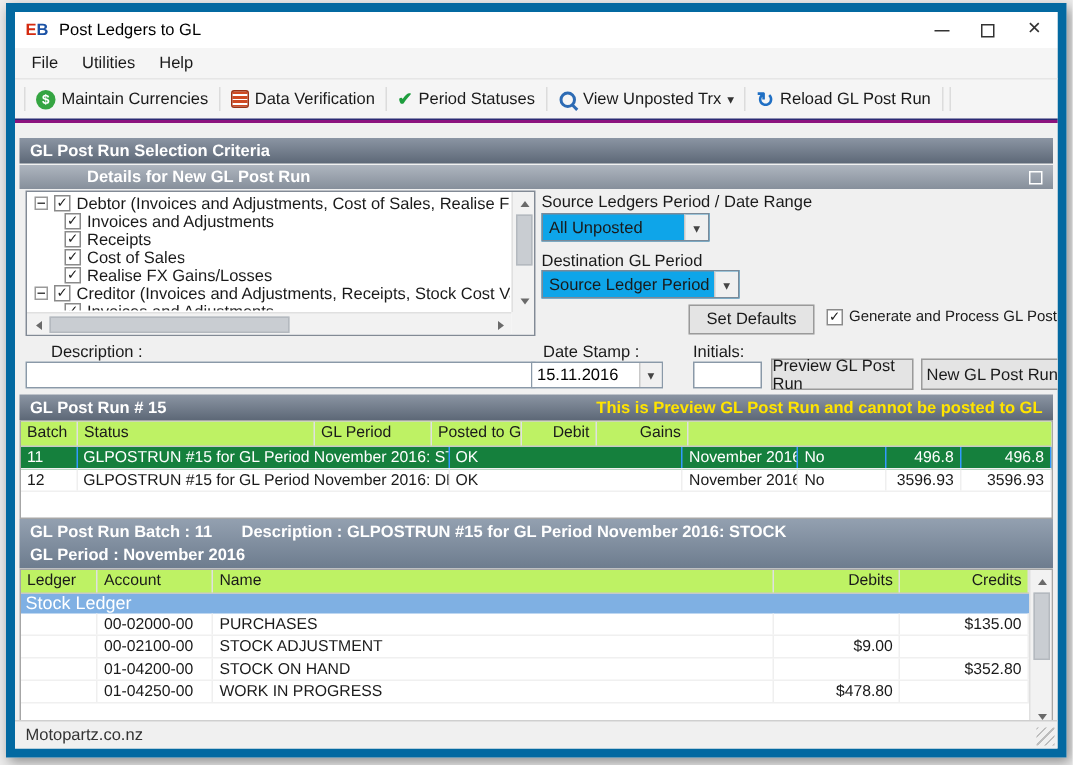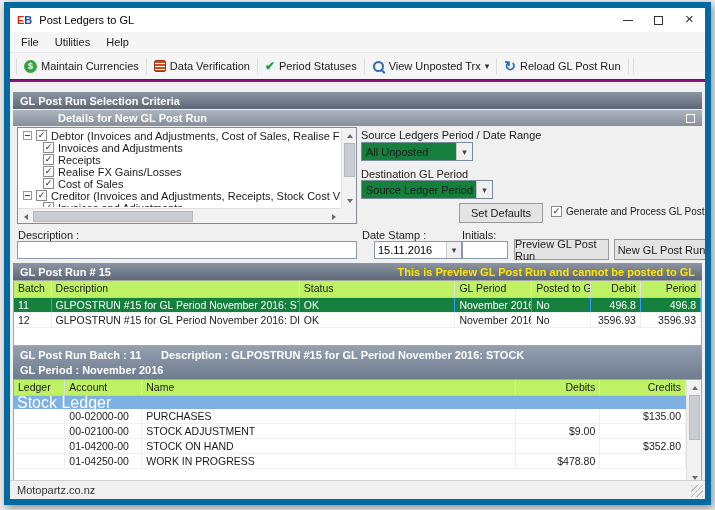--- a/index.html
+++ b/index.html
@@ -83,21 +83,21 @@
   .tri-up { border-left:3px solid transparent; border-right:3px solid transparent; border-bottom:4px solid #6a6a6a; }
   .tri-down { border-left:3px solid transparent; border-right:3px solid transparent; border-top:4px solid #6a6a6a; }
   .tri-left { border-top:3px solid transparent; border-bottom:3px solid transparent; border-right:4px solid #6a6a6a; }
   .tri-right { border-top:3px solid transparent; border-bottom:3px solid transparent; border-left:4px solid #6a6a6a; }
   .sb-thumb-v { position:absolute; left:2px; width:11px; background:#c9cdd2; border:1px solid #b4b9bf; }
   .sb-thumb-h { position:absolute; top:2px; height:11px; background:#c9cdd2; border:1px solid #b4b9bf; }
   .sb-corner { position:absolute; right:0; bottom:0; width:15px; height:15px; background:#f2f2f2; }
 
   
   .field-label { position:absolute; font-size:11px; color:#1a1a1a; white-space:nowrap; }
-  .dd { position:absolute; height:19px; background:#15803d; border:1px solid #7a8a99; display:flex; align-items:center; }
+  .dd { position:absolute; height:19px; background:#0ea5e9; border:1px solid #7a8a99; display:flex; align-items:center; }
   .dd-text { flex:1; padding:0 4px; white-space:nowrap; overflow:hidden; }
   .dd-btn { width:16px; height:100%; background:#f0f0f0; border-left:1px solid #c9c9c9;
             display:flex; align-items:center; justify-content:center; }
   .dd-btn::after { content:"▾"; font-size:9px; color:#444; }
   .btn { position:absolute; background:#e4e4e4; border:1px solid #9a9a9a;
          display:flex; align-items:center; justify-content:center; font-size:11px; }
   .check-row { position:absolute; display:flex; align-items:center; gap:4px; }
   .check-row .lbl { font-size:10px; white-space:nowrap; }
   .tinput { position:absolute; height:18px; background:#fff; border:1px solid #8a99a8;
             font-family:"Liberation Sans",sans-serif; font-size:11px; padding:0 3px; }
@@ -120,21 +120,21 @@
   .g1 .c0{width:38px;} .g1 .c1{width:252px;} .g1 .c2{width:158px;} .g1 .c3{width:78px;}
   .g1 .c4{width:60px;} .g1 .c5{width:50px;text-align:right;} .g1 .c6{width:61px;text-align:right;}
   .grid-row.sel { background:#15803d; color:#fff; }
   .grid-row.sel .cell { border-right-color:#3399ff; }
 
   .g2 .grid-header .cell { height:15px; line-height:14px; }
   .g2 .grid-row .cell { height:14px; line-height:14px; }
   .g2 .c0{width:52px;} .g2 .c1{width:78px;} .g2 .c2{width:380px;}
   .g2 .c3{width:85px;text-align:right;} .g2 .c4{width:87px;text-align:right;}
   .group-row { height:13px; line-height:13px; background:#7fb0e3; color:#fff;
-               font-size:16px; padding-left:3px; }
+               font-size:12px; padding-left:3px; }
   .g2-body { position:absolute; left:0; top:0; right:15px; bottom:0; }
 
   
   .batchbar { position:absolute; left:3px; right:3px; height:33px; color:#fff; font-weight:bold;
               background:linear-gradient(#93a0b0,#6d7c8e); font-size:11px; }
   .batchbar .l1a { position:absolute; left:7px; top:3px; }
   .batchbar .l1b { position:absolute; left:148px; top:3px; }
   .batchbar .l2 { position:absolute; left:7px; top:18px; }
 
   
@@ -229,25 +229,25 @@
         <div class="tree-item child">
           <span class="cb checked"></span>
           <span class="tree-label">Invoices and Adjustments</span>
         </div>
         <div class="tree-item child">
           <span class="cb checked"></span>
           <span class="tree-label">Receipts</span>
         </div>
         <div class="tree-item child">
           <span class="cb checked"></span>
+          <span class="tree-label">Cost of Sales</span>
+        </div>
+        <div class="tree-item child">
+          <span class="cb checked"></span>
           <span class="tree-label">Realise FX Gains/Losses</span>
-        </div>
-        <div class="tree-item child">
-          <span class="cb checked"></span>
-          <span class="tree-label">Cost of Sales</span>
         </div>
         <div class="tree-item">
           <span class="expand"></span>
           <span class="cb checked"></span>
           <span class="tree-label">Creditor (Invoices and Adjustments, Receipts, Stock Cost Variances, Realise FX Gains/Losse</span>
         </div>
         <div class="tree-item child">
           <span class="cb checked"></span>
           <span class="tree-label">Invoices and Adjustments</span>
         </div>
@@ -282,47 +282,46 @@
     <div class="dd" style="left:351px;top:98px;width:132px;">
       <span class="dd-text">Source Ledger Period</span>
       <span class="dd-btn"></span>
     </div>
     <div class="btn" style="left:449px;top:121px;width:84px;height:20px;">Set Defaults</div>
     <div class="check-row" style="left:541px;top:124px;">
       <span class="cb checked"></span>
       <span class="lbl">Generate and Process GL Post Run</span>
     </div>
 
-    <span class="field-label" style="left:8px;top:147px;">Description :</span>
+    <span class="field-label" style="left:24px;top:147px;">Description :</span>
     <input class="tinput" style="left: 7px; top: 159px; width: 340px;" value="">
     <span class="field-label" style="left:352px;top:147px;">Date Stamp :</span>
-    <div class="date-wrap" style="left:364px;top:159px;width:88px;">
+    <div class="date-wrap" style="left:344px;top:159px;width:88px;">
       <input value="15.11.2016" style="">
       <span class="date-btn"></span>
     </div>
     <span class="field-label" style="left:452px;top:147px;">Initials:</span>
     <input class="tinput" style="left: 452px; top: 159px; width: 46px;" value="">
     <div class="btn" style="left:504px;top:157px;width:95px;height:21px;">Preview GL Post Run</div>
     <div class="btn" style="left:604px;top:157px;width:95px;height:21px;text-align:right;">New GL Post Run</div>
 
     <div class="bar-dark" style="top:181px;gap:44px;">
       <span>GL Post Run # 15</span>
       <span class="bar-spacer"></span>
       <span class="notice">This is Preview GL Post Run and cannot be posted to GL</span>
     </div>
 
     <div class="grid g1" style="top:198px;height:66px;">
       <div class="grid-header">
         <span class="cell c0">Batch</span>
-        <span class="cell c1">Description</span>
         <span class="cell c2">Status</span>
         <span class="cell c3">GL Period</span>
         <span class="cell c4">Posted to GL</span>
         <span class="cell c5">Debit</span>
-        <span class="cell c6">Period</span>
+        <span class="cell c6">Gains</span>
       </div>
       <div class="grid-row sel">
         <span class="cell c0">11</span>
         <span class="cell c1">GLPOSTRUN #15 for GL Period November 2016: STOCK</span>
         <span class="cell c2">OK</span>
         <span class="cell c3">November 2016</span>
         <span class="cell c4">No</span>
         <span class="cell c5">496.8</span>
         <span class="cell c6">496.8</span>
       </div>

